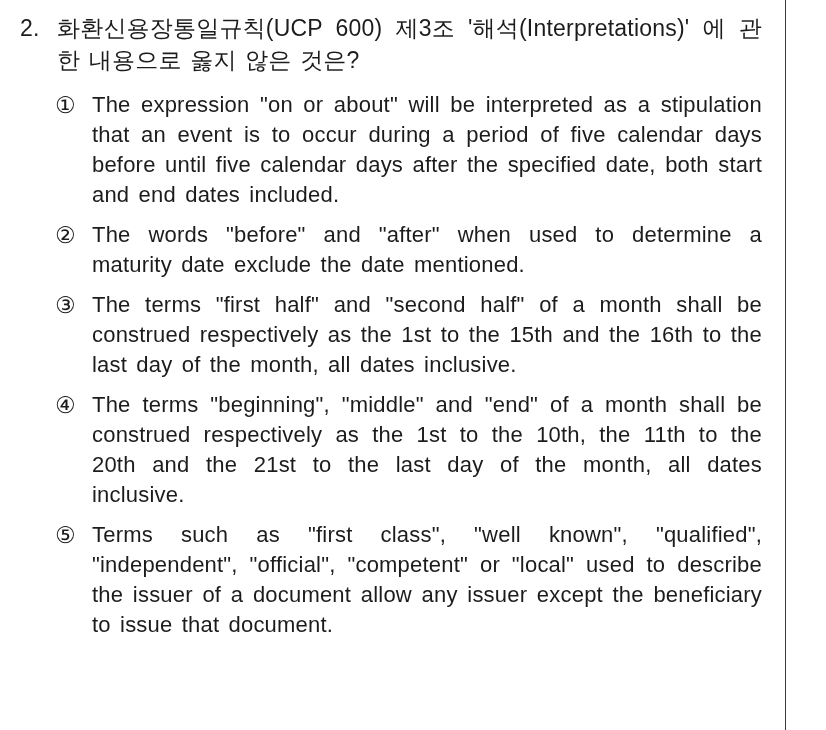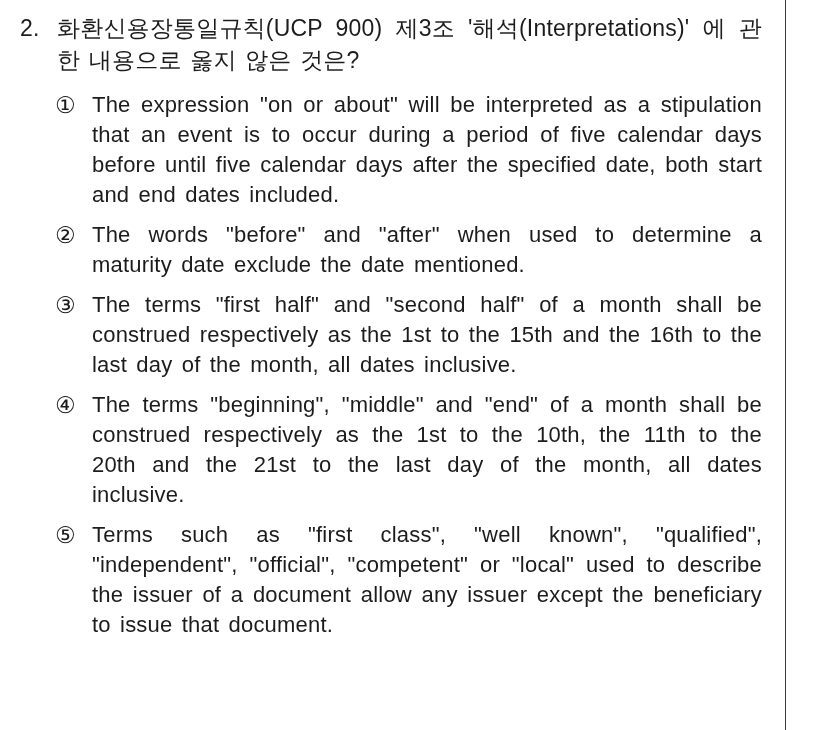--- a/index.html
+++ b/index.html
@@ -75,21 +75,21 @@
   }
 </style>
 </head>
 <body>
 
 <div class="page">
   <div class="content">
 
     <div class="question">
       <span class="q-num">2.</span>
-      <span class="q-text">화환신용장통일규칙(UCP 900) 제3조 '해석(Interpretations)' 에 관한 내용으로 옳지 않은 것은?</span>
+      <span class="q-text">화환신용장통일규칙(UCP 600) 제3조 '해석(Interpretations)' 에 관한 내용으로 옳지 않은 것은?</span>
     </div>
 
     <div class="options">
 
       <div class="option">
         <span class="opt-marker">①</span>
         <span class="opt-text">The expression "on or about" will be interpreted as a stipulation that an event is to occur during a period of five calendar days before until five calendar days after the specified date, both start and end dates included.</span>
       </div>
 
       <div class="option">

